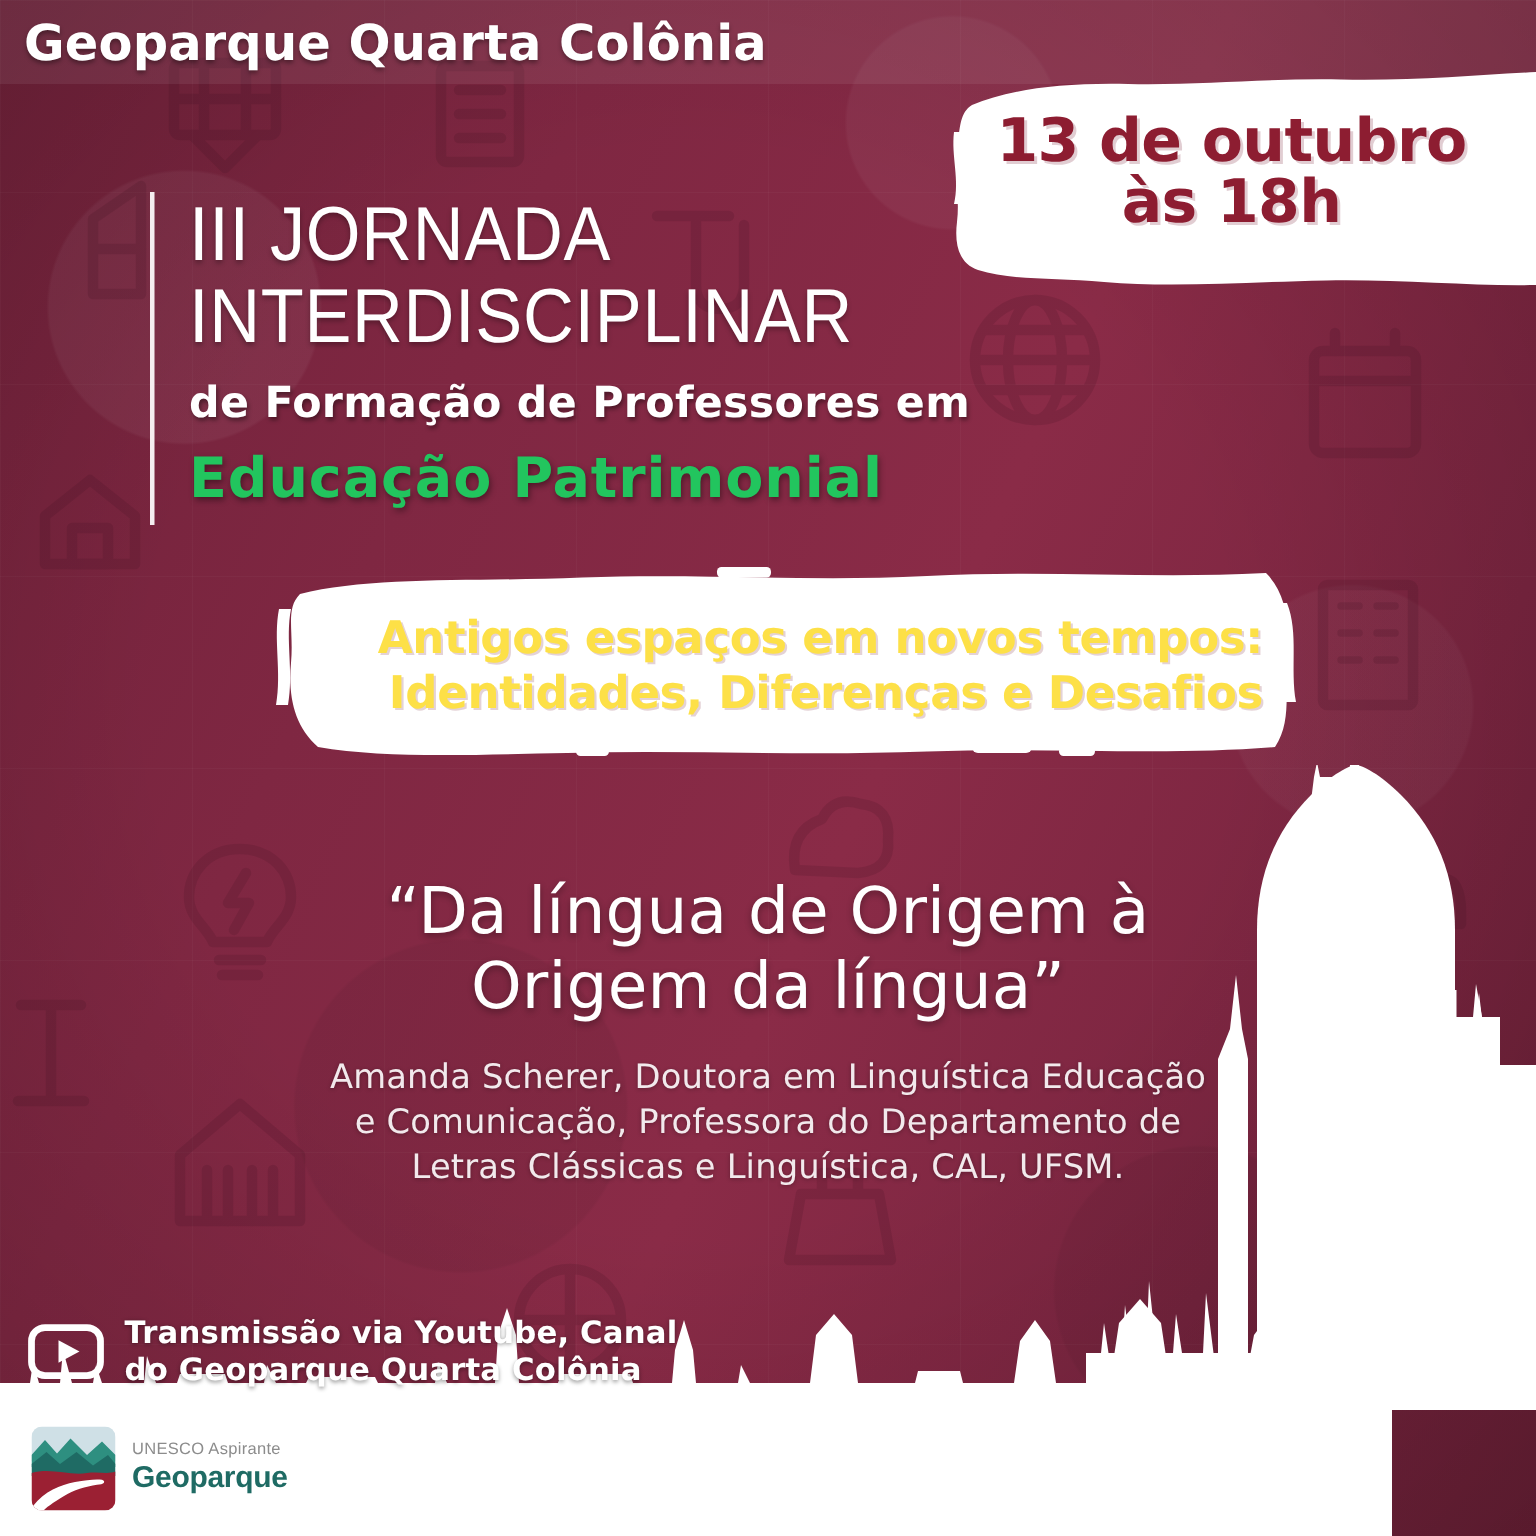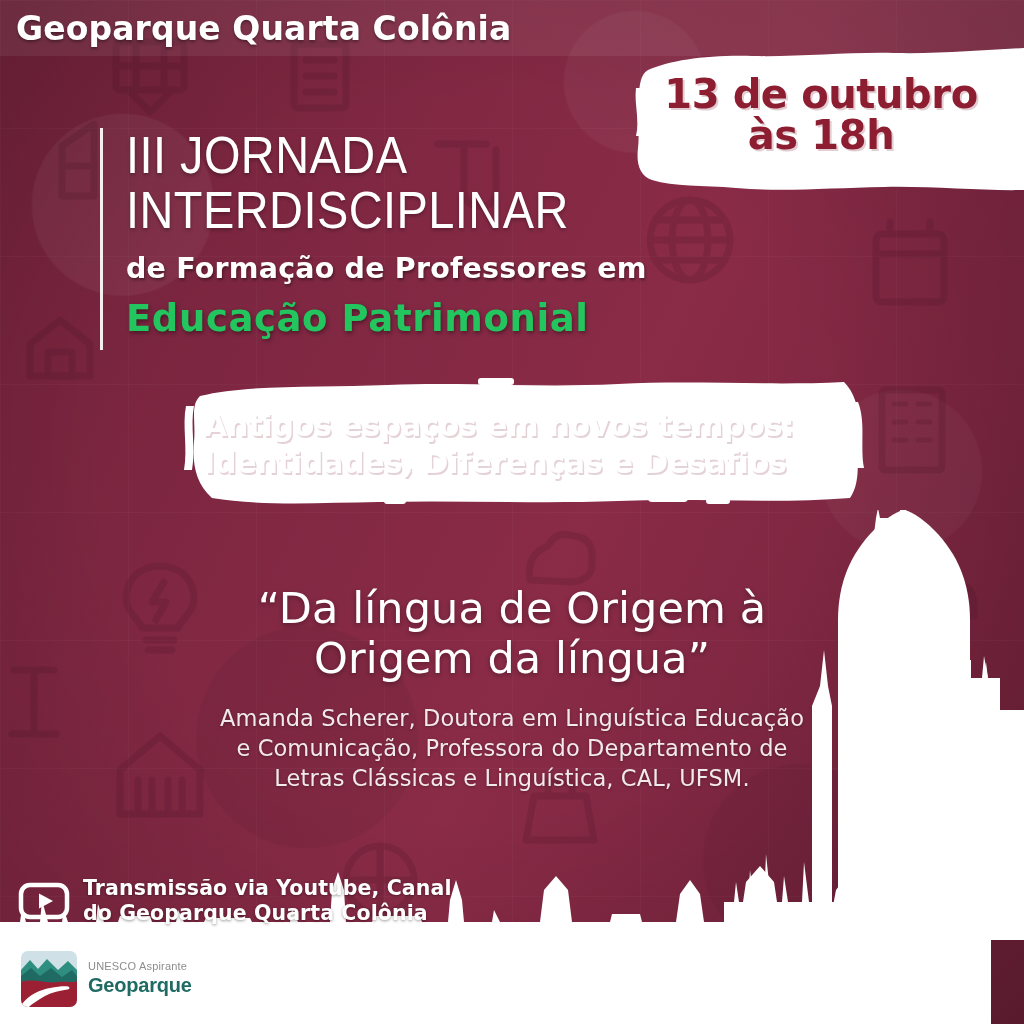--- a/index.html
+++ b/index.html
@@ -118,22 +118,22 @@
     white-space:nowrap;
   }
   
   .theme-banner{
     position:absolute;left:178px;top:372px;width:690px;height:142px;
   }
   .theme-banner .brush{position:absolute;inset:0;}
   .theme-banner .brush svg{display:block;width:100%;height:100%;}
   .theme-text{
     position:absolute;left:26px;right:26px;top:36px;
-    text-align:left;
-    color:#ffffff;
+    text-align:right;
+    color:#fde047;
     font-weight:700;
     font-size:30px;
     line-height:1.22;
     letter-spacing:-.2px;
     text-shadow:1.5px 1.5px 0 rgba(120,28,50,.20);
   }
   .theme-text .l2{display:block;}
   
   .lecture{
     position:absolute;left:132px;top:583px;width:760px;
@@ -177,22 +177,23 @@
   .yt-icon{width:52px;height:38px;flex:0 0 auto;}
   .yt-icon svg{display:block;width:100%;height:100%;}
   .yt-text{
     color:#ffffff;font-weight:700;font-size:20.5px;line-height:1.24;
     letter-spacing:.1px;
     text-shadow:0 1px 3px rgba(0,0,0,.40);
   }
   .yt-text span{display:block;}
   
   .footer{
-    position:absolute;left:0;bottom:0;width:991px;height:84px;
+    position:absolute;left:0;bottom:0;width:904px;height:84px;
     background:#ffffff;
+    padding-left:24px;
   }
   .logo{
     position:absolute;left:20px;top:10px;
     display:flex;align-items:center;gap:10px;
   }
   .logo-mark{width:58px;height:58px;flex:0 0 auto;}
   .logo-mark svg{display:block;width:100%;height:100%;}
   .logo-text{display:flex;flex-direction:column;justify-content:center;line-height:1;}
   .logo-unesco{
     color:#8c8c8c;font-size:11px;letter-spacing:.2px;margin-bottom:3px;

